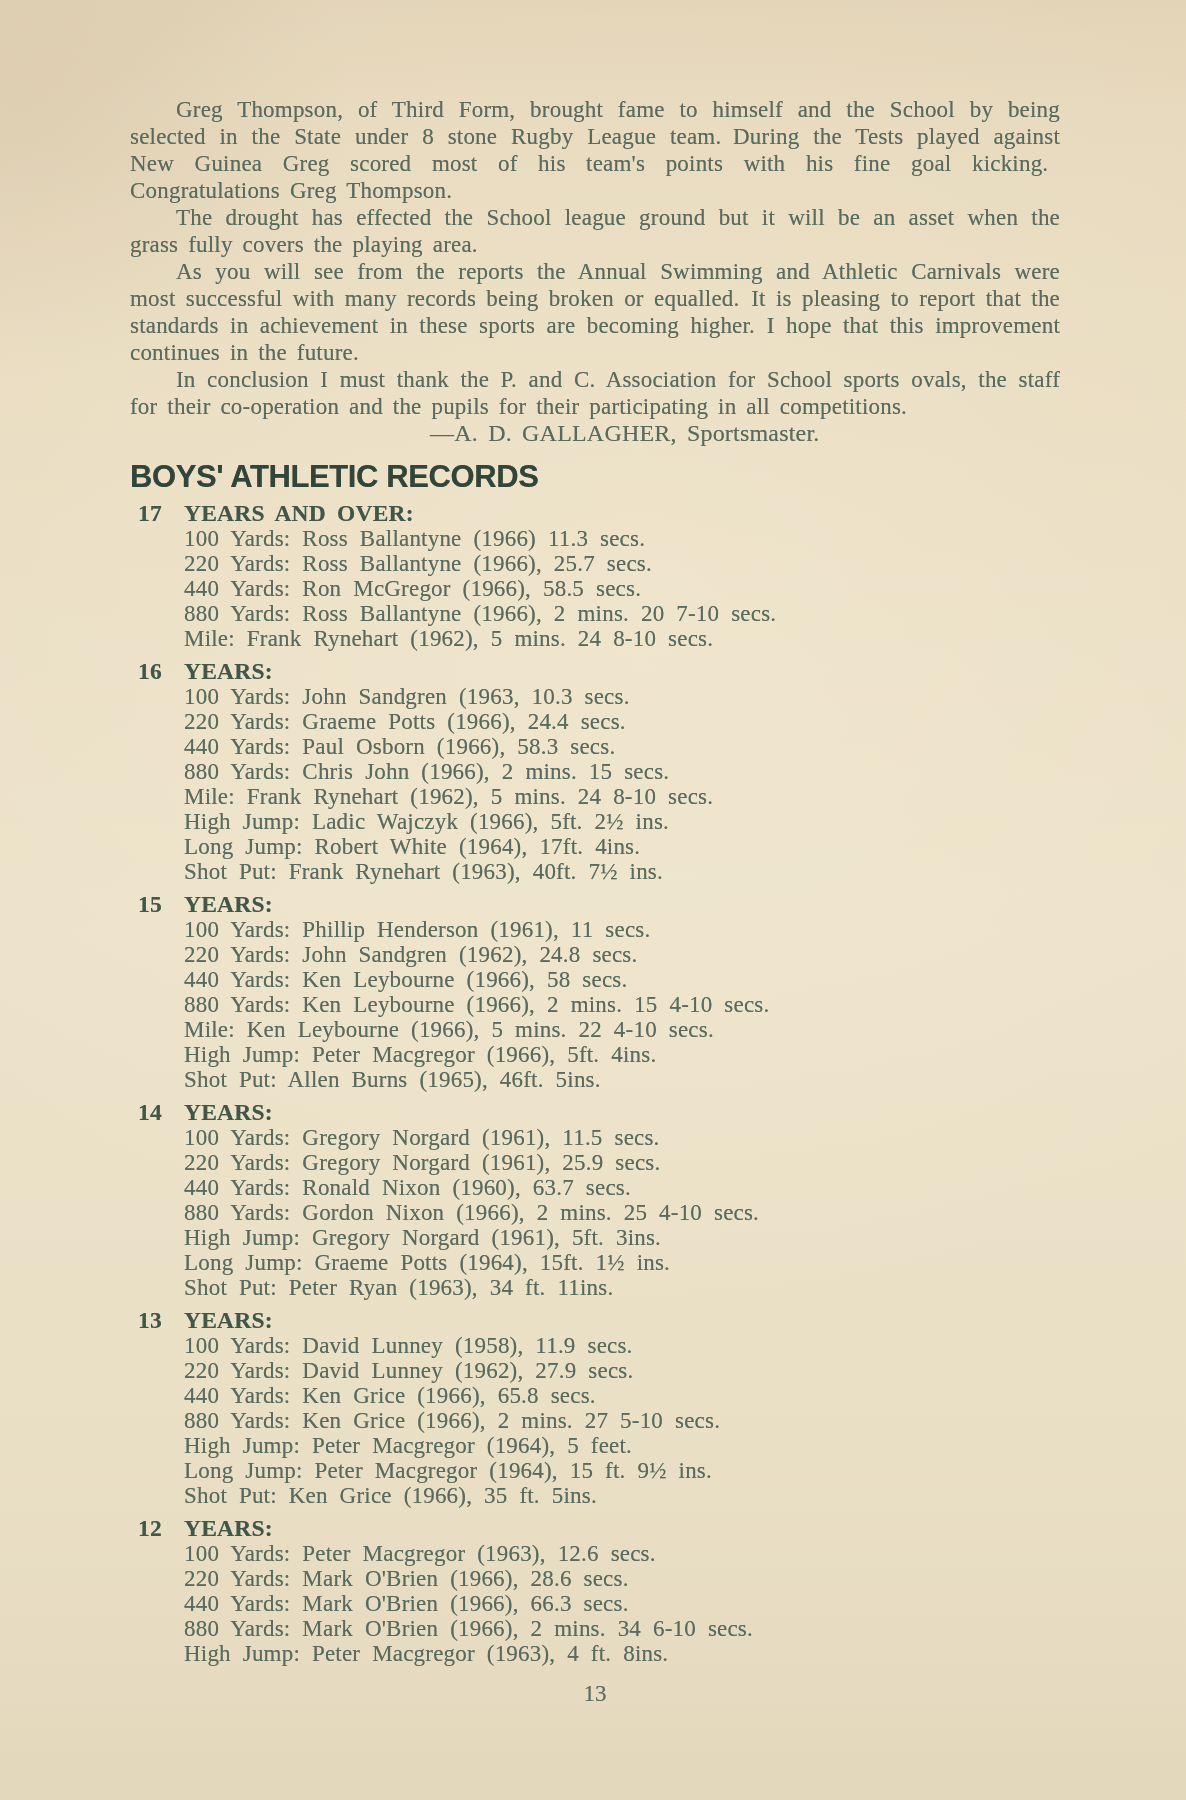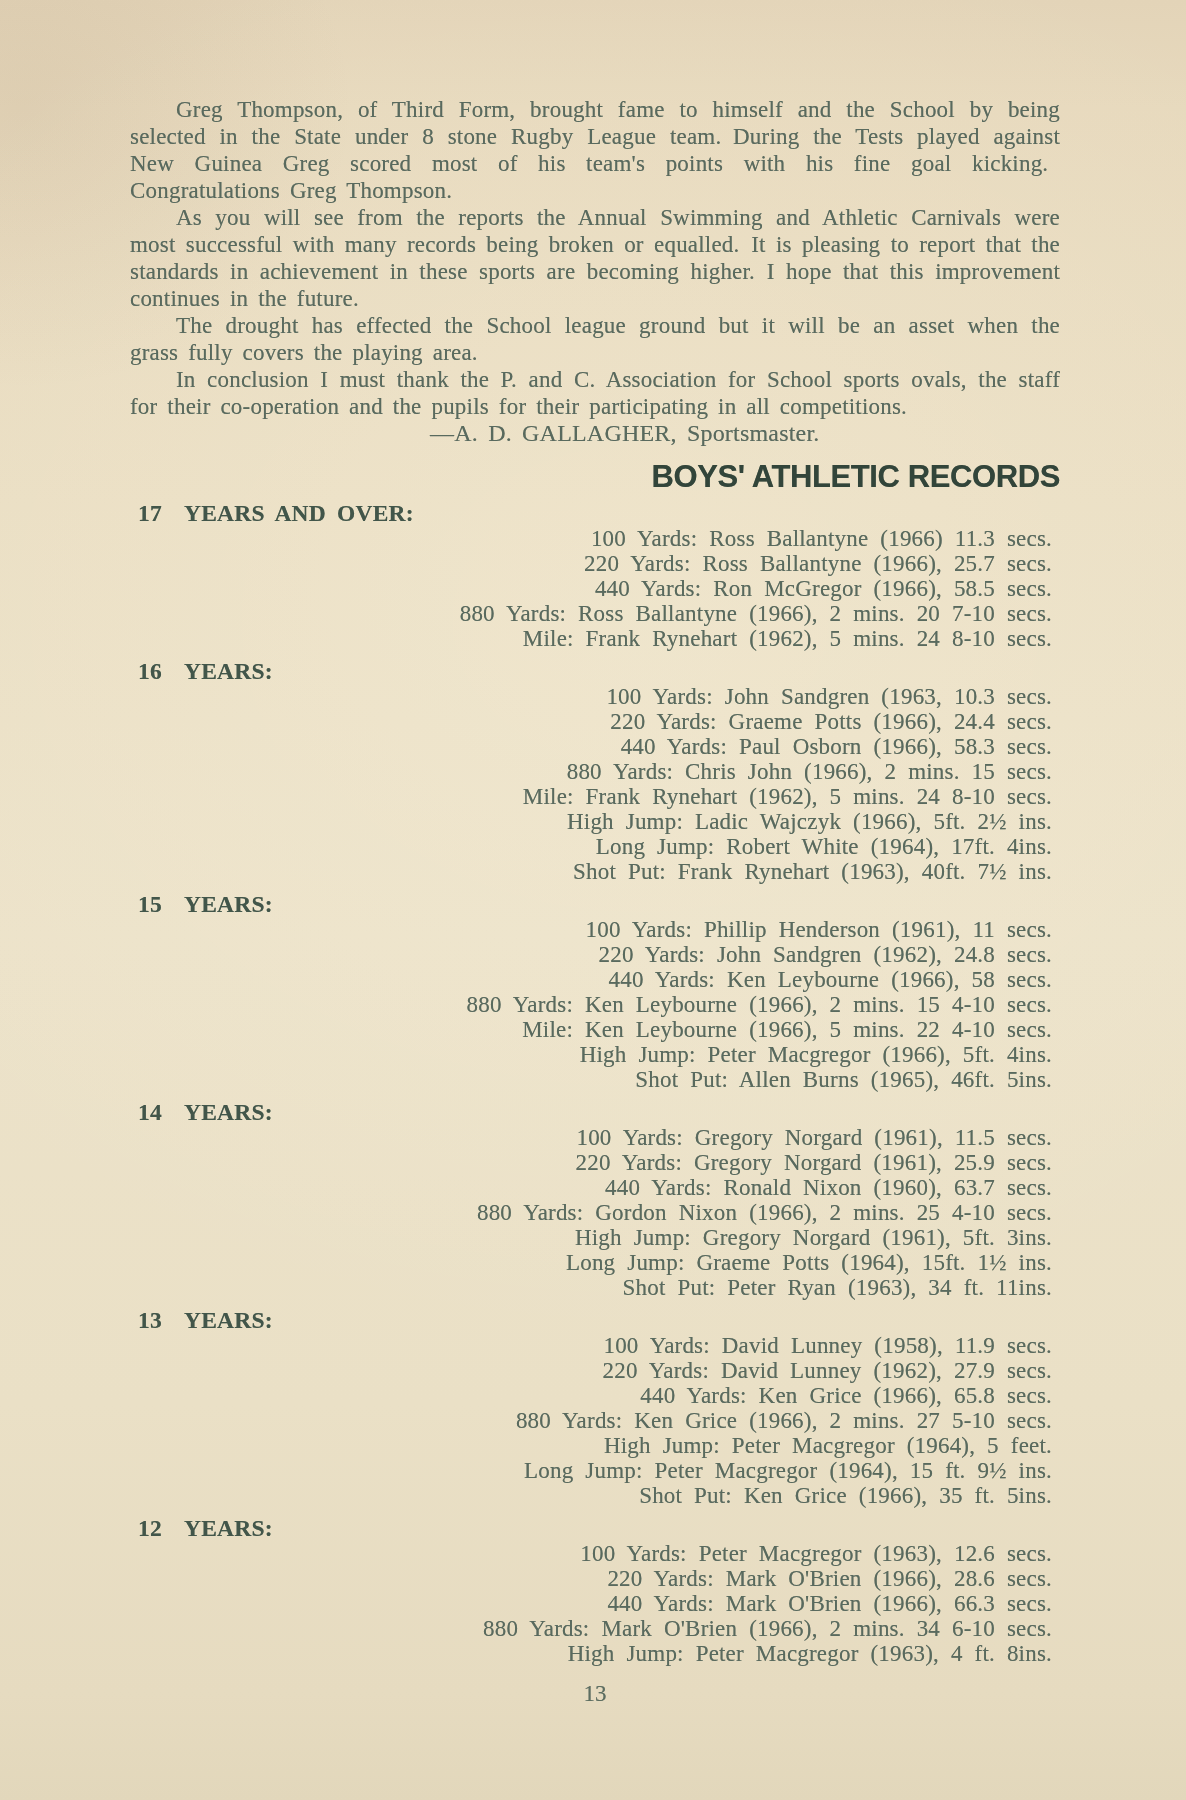--- a/index.html
+++ b/index.html
@@ -50,21 +50,21 @@
     letter-spacing: 0.2px;
     text-shadow: 0 0 0.5px rgba(86,101,92,0.55);
   }
   h1.main-heading {
     margin: 13px 0 7px 0;
     font-family: "Liberation Sans", "DejaVu Sans", sans-serif;
     font-weight: 700;
     font-size: 31px;
     line-height: 33px;
     letter-spacing: -0.4px;
-    text-align: right;
+    text-align: left;
     color: #32453a;
     text-shadow: 0 0 0.6px rgba(47,62,52,0.6);
   }
   .section { margin: 8px; }
   .section-header {
     display: flex;
     font-weight: 700;
     font-size: 23.5px;
     line-height: 25px;
     color: #42564a;
@@ -76,40 +76,39 @@
     width: 46px;
     flex: 0 0 46px;
   }
   .record {
     padding-left: 46px;
     font-size: 23px;
     line-height: 25px;
     word-spacing: 6px;
     letter-spacing: 0.2px;
     text-shadow: 0 0 0.5px rgba(86,101,92,0.55);
-    text-align: right;
   }
   .page-number {
     margin-top: 15px;
     text-align: center;
     font-size: 23px;
     line-height: 25px;
     color: #5d6e61;
     text-shadow: 0 0 0.5px rgba(86,101,92,0.55);
   }
 </style>
 </head>
 <body>
 
 <div class="page">
   <div class="text-block">
 
     <p class="body-par">Greg Thompson, of Third Form, brought fame to himself and the School by being selected in the State under 8 stone Rugby League team. During the Tests played against New Guinea Greg scored most of his team's points with his fine goal kicking. Congratulations Greg Thompson.</p>
+    <p class="body-par">The drought has effected the School league ground but it will be an asset when the grass fully covers the playing area.</p>
     <p class="body-par">As you will see from the reports the Annual Swimming and Athletic Carnivals were most successful with many records being broken or equalled. It is pleasing to report that the standards in achievement in these sports are becoming higher. I hope that this improvement continues in the future.</p>
-    <p class="body-par">The drought has effected the School league ground but it will be an asset when the grass fully covers the playing area.</p>
     <p class="body-par">In conclusion I must thank the P. and C. Association for School sports ovals, the staff for their co-operation and the pupils for their participating in all competitions.</p>
 
     <p class="signature">—A. D. GALLAGHER, Sportsmaster.</p>
 
     <h1 class="main-heading">BOYS' ATHLETIC RECORDS</h1>
 
     <div id="sections">
         <div class="section">
           <div class="section-header">
             <span class="sec-num">17</span>

